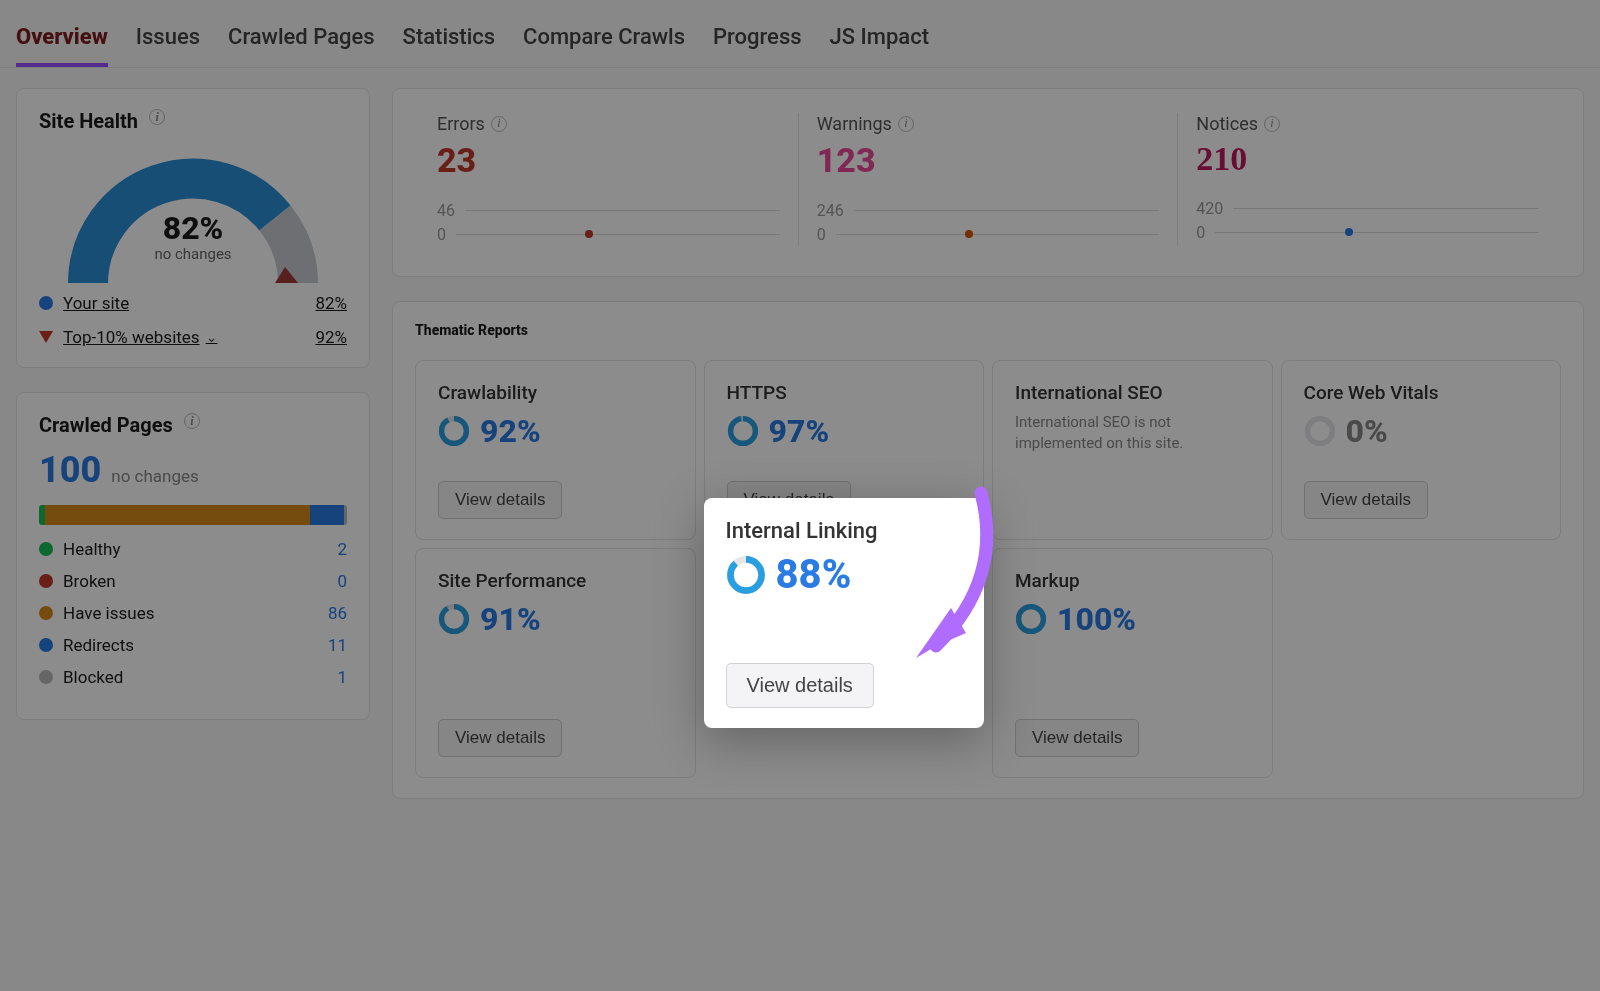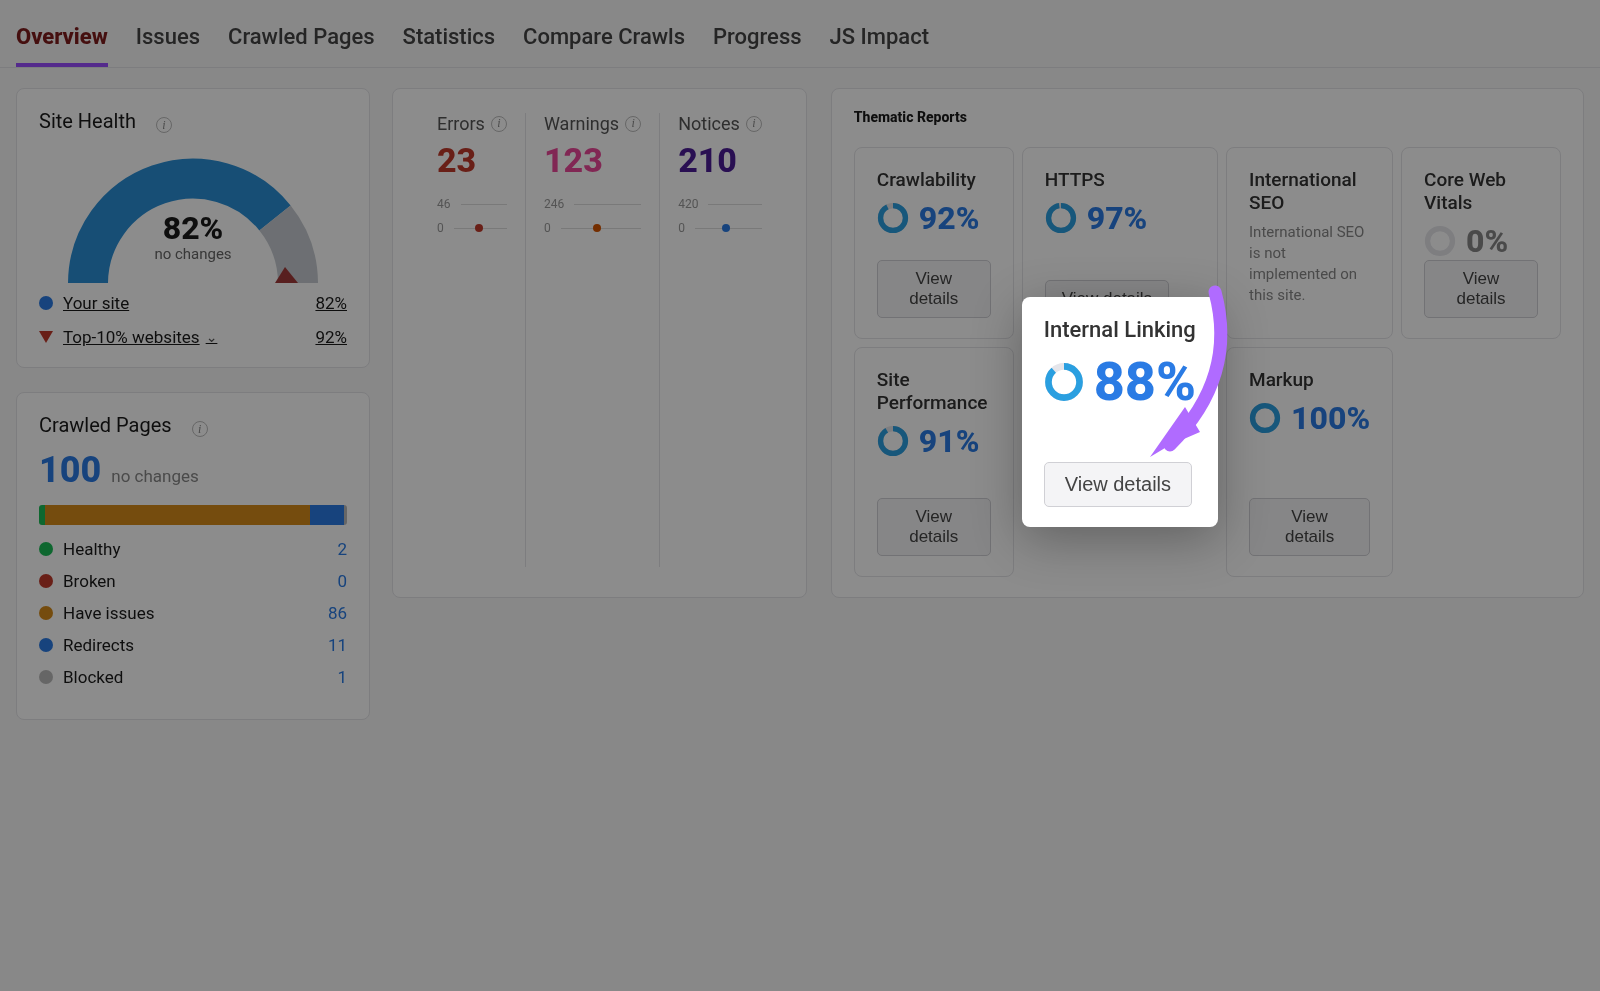--- a/index.html
+++ b/index.html
@@ -3,61 +3,61 @@
 <meta charset="utf-8">
 <style>
   * { box-sizing: border-box; }
   html,body { margin:0; padding:0; font-family: -apple-system, BlinkMacSystemFont, "Segoe UI", Roboto, Arial, sans-serif; background:#f7f7f8; color:#1b1b1b; }
   .tabs { display:flex; gap:28px; padding:24px 16px 0 16px; border-bottom:1px solid #e4e4e7; }
   .tab { font-size:22px; font-weight:500; color:#444; padding-bottom:14px; cursor:pointer; }
   .tab.active { color:#7f1d1d; font-weight:800; border-bottom:4px solid #9a4dff; }
   .layout { display:flex; gap:22px; padding:20px 16px; align-items:flex-start; }
   .sidebar { width:354px; display:flex; flex-direction:column; gap:24px; }
   .card { background:#fff; border:1px solid #e4e4e7; border-radius:8px; padding:20px 22px; }
-  .card-title { font-size:20px; font-weight:400; display:flex; align-items:flex-end; gap:20px; }
+  .card-title { font-size:20px; font-weight:700; display:flex; align-items:flex-start; gap:11px; }
   .info-ico { width:16px; height:16px; display:inline-flex; align-items:center; justify-content:center; font-size:12px; font-style:italic; font-family:Georgia,serif; color:#888; border:1px solid #bbb; border-radius:50%; }
   .gauge-wrap { display:flex; flex-direction:column; align-items:center; margin-top:10px; }
   .gauge-pct { font-size:32px; font-weight:800; margin-top:-94px; }
   .gauge-sub { font-size:15px; color:#666; margin-top:-2px; }
   .legend-row { display:flex; align-items:center; margin-top:14px; font-size:17px; }
   .dot { width:14px; height:14px; border-radius:50%; margin-right:10px; flex-shrink:0; }
   .tri { width:0; height:0; border-left:7px solid transparent; border-right:7px solid transparent; border-top:12px solid #c0392b; margin-right:10px; flex-shrink:0; }
   .legend-val { margin-left:auto; font-size:17px; }
   .chev { margin-left:6px; font-size:14px; color:#555; }
   .crawled-big { display:flex; align-items:baseline; gap:10px; margin-top:12px; }
   .crawled-num { font-size:36px; font-weight:800; color:#2a7be4; }
   .crawled-note { font-size:17px; color:#888; }
   .seg-bar { display:flex; width:100%; height:20px; border-radius:3px; overflow:hidden; margin:14px 0; }
   .status-row { display:flex; align-items:center; font-size:17px; margin:12px 0; }
   .status-val { margin-left:auto; color:#2a7be4; width:30px; text-align:right; }
-  .main { flex:1; display:flex; flex-direction:row; gap:24px; }
+  .main { flex:1; display:flex; flex-direction:column; gap:24px; }
   .stats-card { display:flex; padding:24px 26px 30px 26px; }
   .stat { flex:1; padding:0 18px; border-right:1px solid #e4e4e7; }
   .stat:last-child { border-right:none; }
   .stat-title { display:flex; align-items:center; gap:6px; font-size:18px; color:#555; }
   .stat-num { font-size:34px; font-weight:800; margin-top:6px; }
   .errors .stat-num { color:#c0392b; }
   .warnings .stat-num { color:#ec4899; }
-  .notices .stat-num { color:#4c1d95; }
-  .mini { margin-top:12px; font-size:12px; color:#999; }
+  .notices .stat-num { color:#be185d;font-family:Liberation Serif, serif; }
+  .mini { margin-top:18px; font-size:16px; color:#999; }
   .mini-row { display:flex; align-items:center; gap:10px; height:24px; }
   .mini-line { flex:1; height:1px; background:#ddd; position:relative; }
   .mini-dot { position:absolute; left:40%; top:-4px; width:8px; height:8px; border-radius:50%; }
   .thematic-title { font-size:14px; font-weight:800; margin-bottom:22px; }
   .grid { display:grid; grid-template-columns:repeat(4, 1fr); gap:8px; }
   .report { border:1px solid #e4e4e7; border-radius:8px; padding:20px 22px; min-height:180px; display:flex; flex-direction:column; position:relative; background:#fff; }
   .report.highlight { box-shadow:0 12px 50px rgba(0,0,0,0.3); z-index:200; border:none; transform:translateY(-50px); min-height:230px; }
   .rep-title { font-size:19px; font-weight:500; color:#333; margin-bottom:8px; }
   .rep-val { display:flex; align-items:center; gap:10px; font-size:32px; font-weight:800; color:#2a7be4; }
   .rep-val.zero { color:#888; }
   .rep-note { font-size:15px; color:#888; line-height:1.4; }
   .btn { margin-top:auto; align-self:flex-start; padding:8px 16px; border:1px solid #d0d0d5; border-radius:5px; background:#f4f4f6; font-size:17px; color:#444; cursor:pointer; }
   .report.highlight .btn { font-size:20px; padding:10px 20px; }
   .report.highlight .rep-title { font-size:22px; }
-  .report.highlight .rep-val { font-size:54px; }
+  .report.highlight .rep-val { font-size:40px; }
   .donut { width:32px; height:32px; }
   .report.highlight .donut { width:40px; height:40px; }
   
   .overlay { position:fixed; inset:0; background:rgba(0,0,0,0.45); z-index:100; pointer-events:none; }
   .report.highlight, .arrow-svg { pointer-events:auto; }
   .arrow-svg { position:absolute; z-index:300; top:-20px; right:-22px; width:110px; height:200px; overflow:visible; pointer-events:none; }
 </style>
 </head>
 <body>
 

